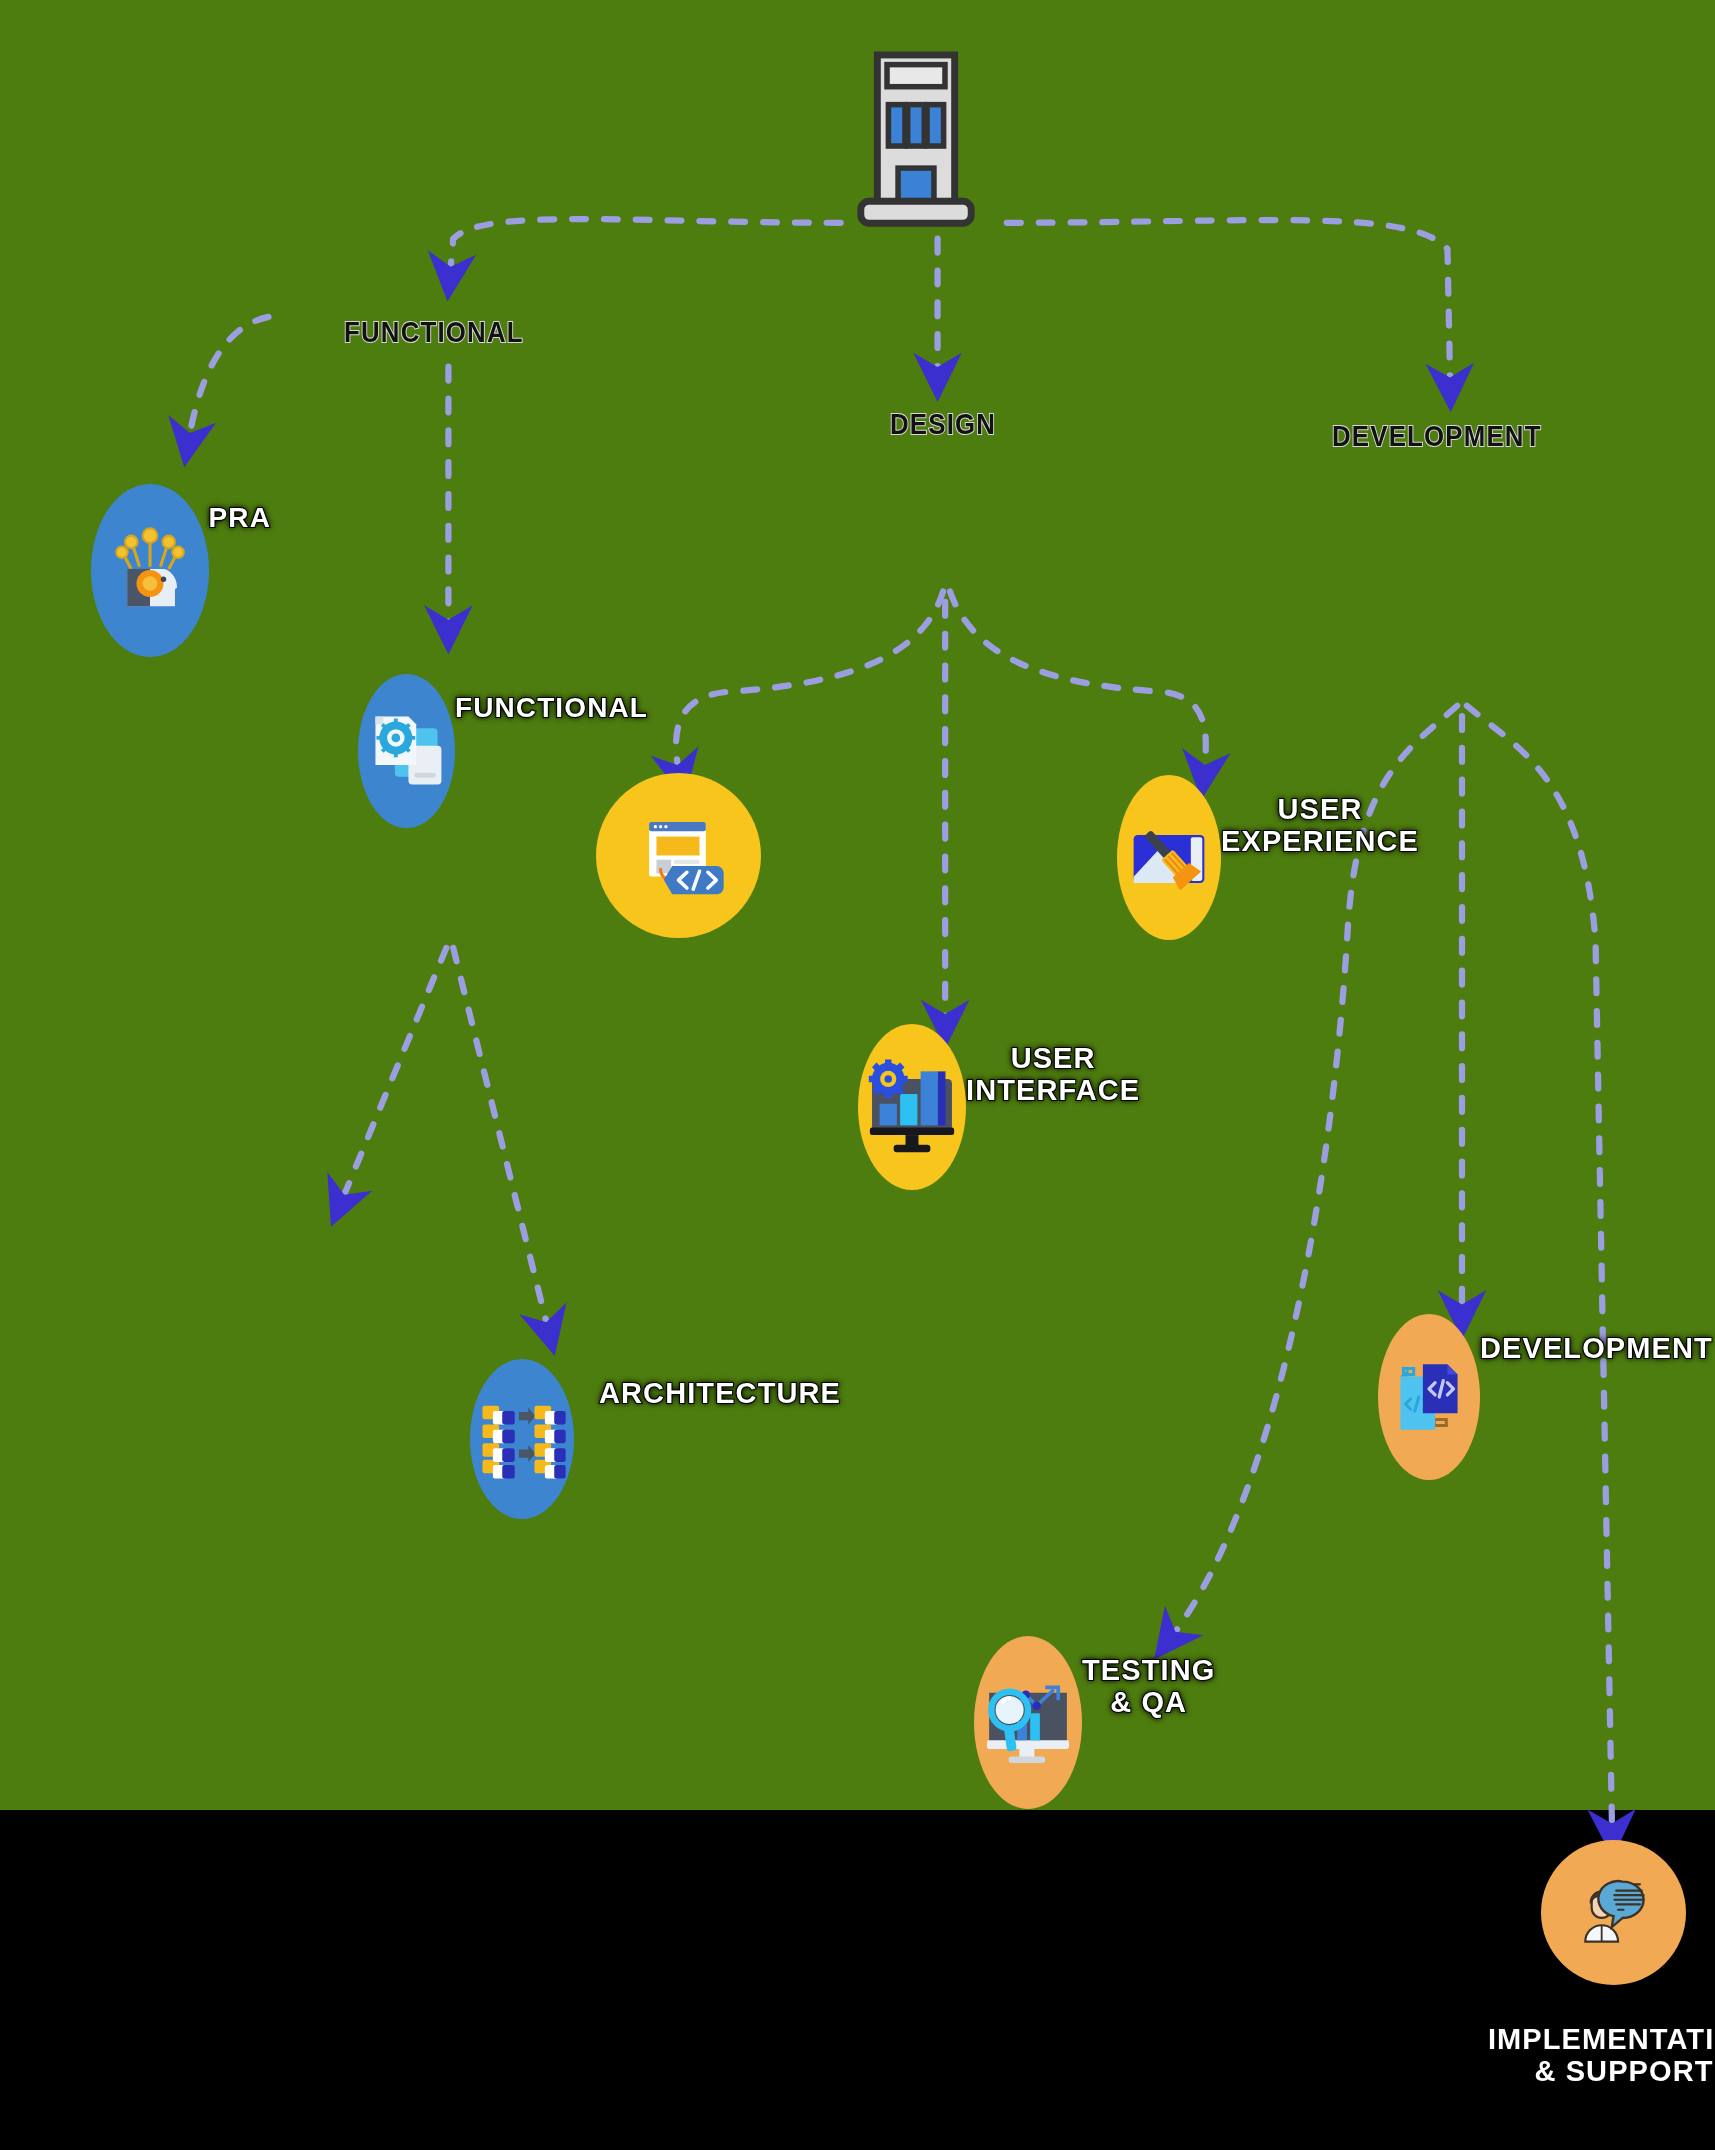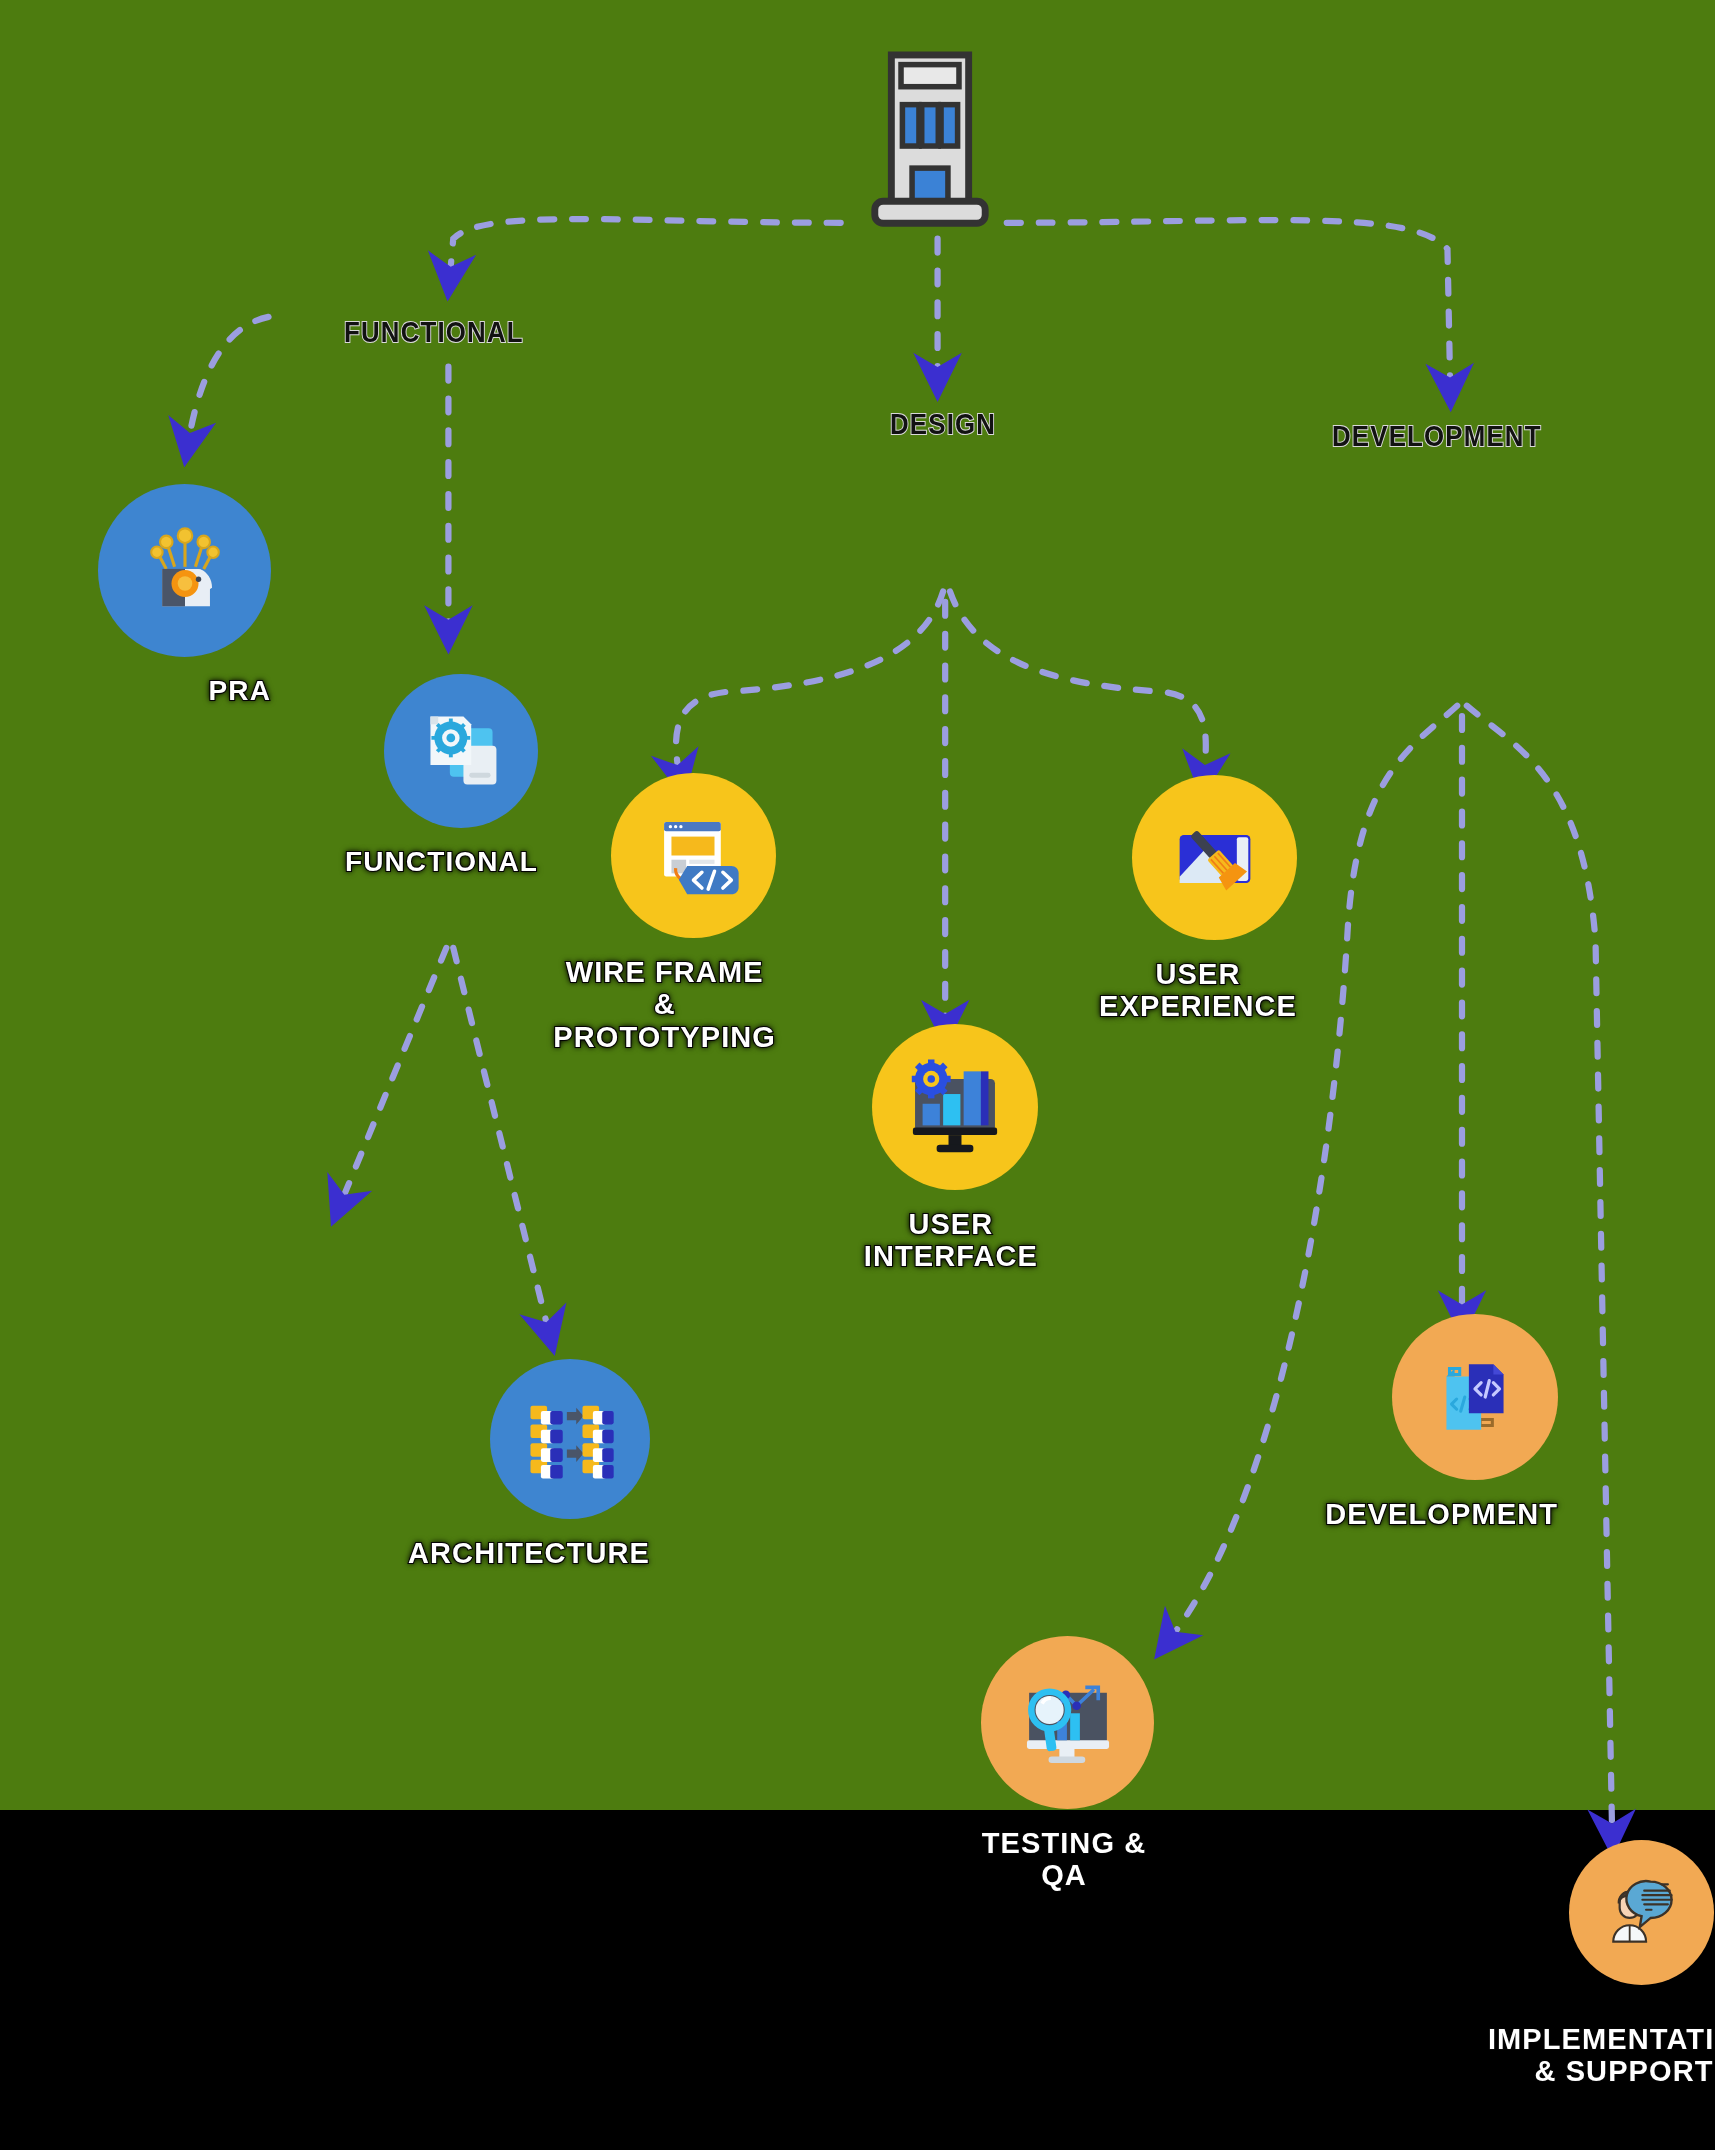--- a/index.html
+++ b/index.html
@@ -1,21 +1,21 @@
 <!DOCTYPE html>
 <html style="font-size:11px"><head>
 <meta charset="utf-8">
 <style>
   html,body{margin:0;padding:0;background:#000;}
   body{width:1716px;height:2151px;position:relative;overflow:hidden;
        font-family:"Liberation Sans","DejaVu Sans",sans-serif;}
   #stage{position:absolute;inset:0;width:1716px;height:1810px;background:#4d7c0f;}
   #edges{position:absolute;left:0;top:0;width:1716px;height:2151px;pointer-events:none;}
 
-  .node{position:absolute;display:flex;flex-direction:column;align-items:flex-end;}
+  .node{position:absolute;display:flex;align-items:flex-start;}
   .disc{border-radius:50%;display:flex;align-items:center;justify-content:center;position:relative;}
   .disc.blue{background:#3E85D0;}
   .disc.yellow{background:#F7C51B;}
   .disc.orange{background:#F2A953;}
 
   .node-label{margin-top:18px;text-align:center;color:#ffffff;
       font-weight:700;letter-spacing:1.1px;line-height:1.12;
       -webkit-text-stroke:2.1px #0a0a0a;paint-order:stroke fill;
       text-shadow:0 0 4.2px #000,0 0 7px #000;white-space:pre-line;}
 
@@ -211,22 +211,20 @@
         <path d="M33,62 a11,11 0 0 0 12,12" fill="none" stroke="#f07d17" stroke-width="3"></path>
         <circle cx="45" cy="75" r="4" fill="#f07d17"></circle>
         <path d="M44,60 L86,60 C90,60 93,63 93,67 L93,80 C93,84 90,87 86,87 L44,87 L36,73 Z" fill="#3f7ac4"></path>
         <g fill="none" stroke="#ffffff" stroke-width="3.4" stroke-linecap="round" stroke-linejoin="round">
           <polyline points="58,66 50,73.5 58,81"></polyline>
           <polyline points="78,66 86,73.5 78,81"></polyline>
           <line x1="70" y1="65" x2="64" y2="82"></line>
         </g>
       </svg>
     </div>
-    <div class="node-label" style="font-size:29px;">WIRE FRAME &amp;
-PROTOTYPING</div>
   </div>
 
   <div class="node" style="left:858px;top:1024px;width:180px;">
     <div class="disc yellow" style="width:166px;height:166px;">
       <svg class="ico" width="108" height="108" viewBox="0 0 100 100">
         <rect x="13" y="24" width="74" height="48" rx="4" fill="#4a5261"></rect>
         <rect x="20" y="47" width="16" height="20" fill="#3d82d9"></rect>
         <rect x="39" y="38" width="16" height="29" fill="#2dc0f2"></rect>
         <rect x="58" y="17" width="16" height="50" fill="#3d82d9"></rect>
         <rect x="74" y="17" width="7" height="50" fill="#2a2fb8"></rect>

